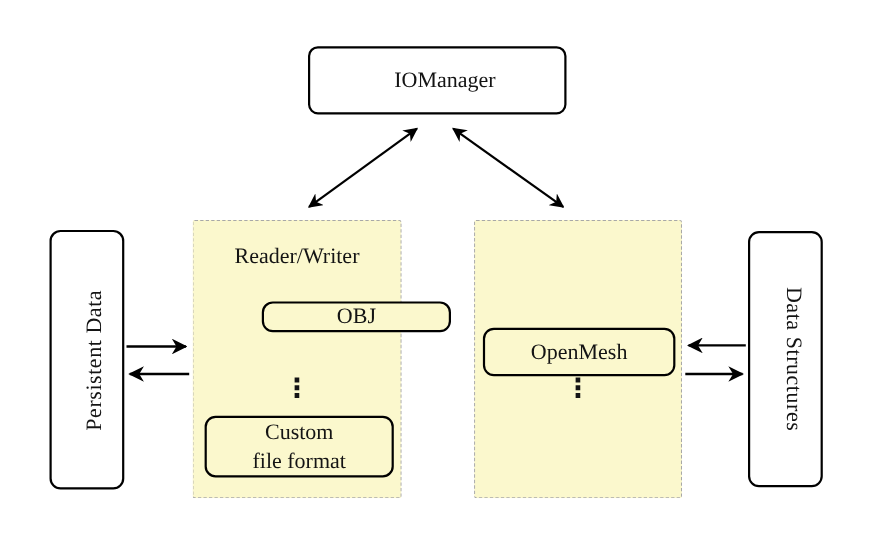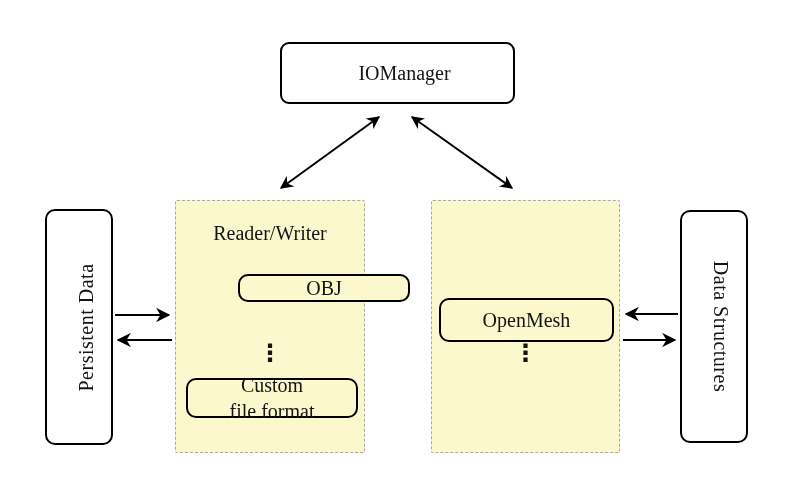--- a/index.html
+++ b/index.html
@@ -66,21 +66,21 @@
     display: flex;
     align-items: center;
     justify-content: center;
     text-align: center;
     font-size: 20px;
     line-height: 26px;
     color: #141414;
     white-space: pre-line;
   }
   .gleft  .inner-top    { left: 27px; top: 73px;  width: 172px; height: 28px; margin-left: 35px; }
-  .gleft  .inner-bottom { left: 10px; top: 177px; width: 172px; height: 40px; }
+  .gleft  .inner-bottom { left: 10px; top: 177px; width: 172px; height: 56px; }
   .gright .inner-top    { left: 7px;  top: 73px;  width: 175px; height: 44px; margin-top: 24px; }
   .gright .inner-bottom { left: 7px;  top: 177px; width: 175px; height: 58px; }
   .vdots {
     position: absolute;
     left: 0; right: 0;
     top: 136px;
     height: 32px;
     display: flex;
     align-items: center;
     justify-content: center;

